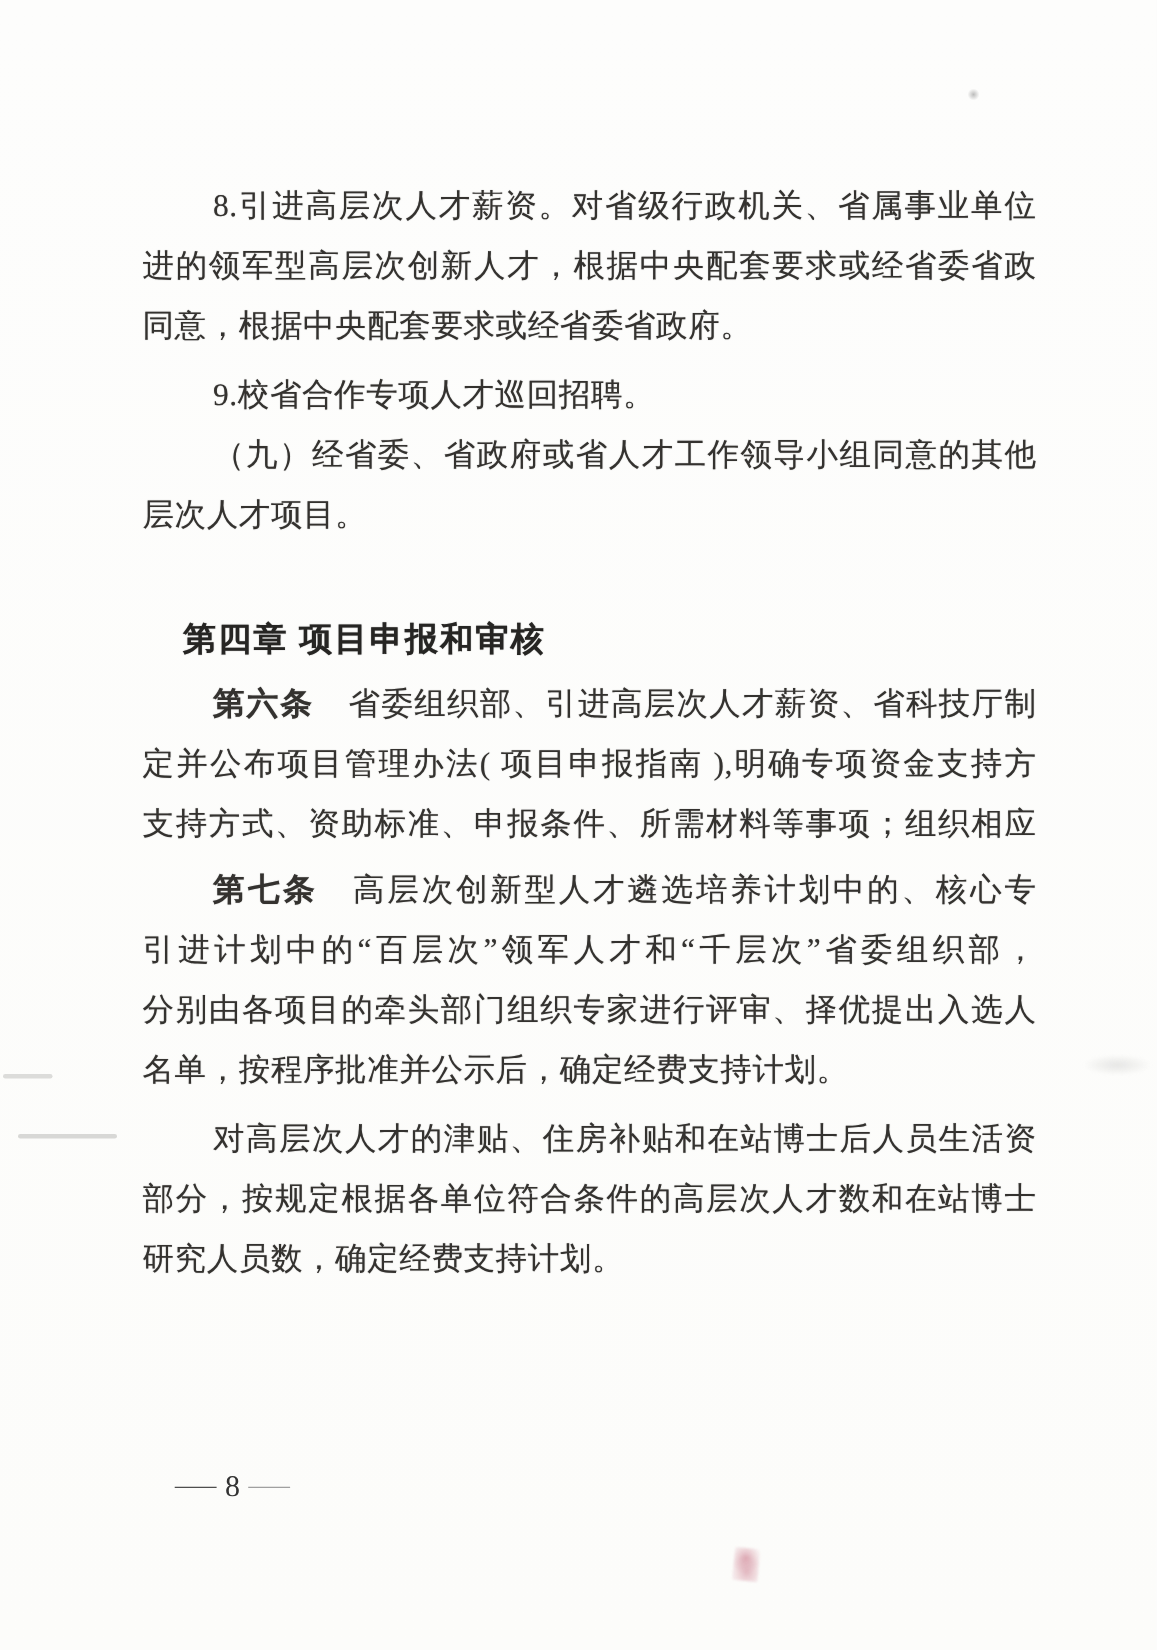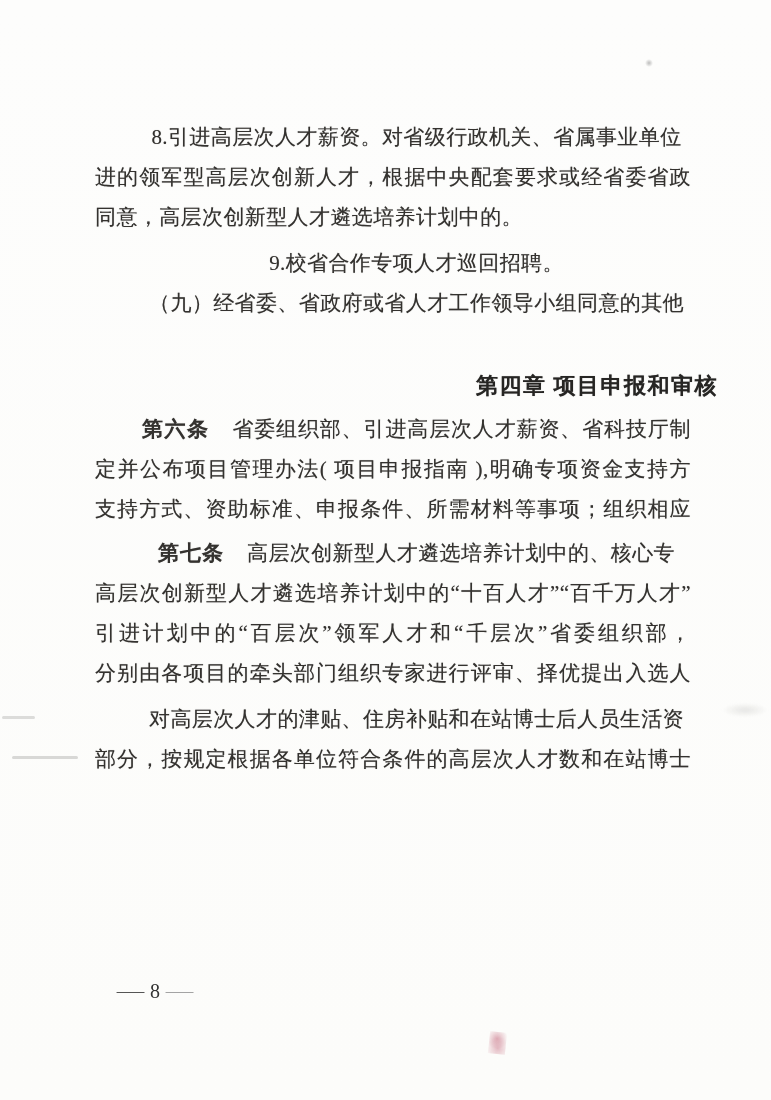--- a/index.html
+++ b/index.html
@@ -31,30 +31,30 @@
     white-space: nowrap;
     color: #34322f;
     text-shadow: 0 0 0.7px rgba(70,70,70,0.55);
   }
   .line.fill {
     white-space: normal;
     text-align: justify;
     text-align-last: justify;
     overflow: hidden;
   }
-  .line.indent { text-indent: 47px; text-align: center; }
+  .line.indent { text-indent: 47px; }
   .lead { font-weight: 700; margin-right: 23px; letter-spacing: 1px; }
   #blocks-before .para:nth-child(2) { margin-top: 6px; }
   #blocks-after  .para:nth-child(2) { margin-top: 4px; }
   #blocks-after  .para:nth-child(3) { margin-top: 6px; }
   .heading {
     height: 40px; line-height: 40px;
     margin-top: 43px; margin-bottom: 3px;
     font-size: 22px; font-weight: 700;
-    text-align: right;
+    text-align: left;
     transform: translateX(27px);
     letter-spacing: 1.5px;
     color: #262523;
     text-shadow: 0 0 0.7px rgba(50,50,50,0.6);
   }
   .page-number {
     position: absolute;
     left: 121px; top: 975px;
     height: 32px;
     display: flex; align-items: center;
@@ -95,45 +95,47 @@
 </style>
 </head>
 <body>
 
 <div class="page">
   <div class="content">
     <div id="blocks-before">
         <div class="para">
           <div class="line fill indent"><span>8.引进高层次人才薪资。对省级行政机关、省属事业单位引</span></div>
           <div class="line fill"><span>进的领军型高层次创新人才，根据中央配套要求或经省委省政府</span></div>
-          <div class="line"><span>同意，高层次创新型人才遴选培养计划中的。</span></div>
+          <div class="line"><span>同意，根据中央配套要求或经省委省政府。</span></div>
         </div>
         <div class="para">
           <div class="line indent"><span>9.校省合作专项人才巡回招聘。</span></div>
         </div>
         <div class="para">
           <div class="line fill indent"><span>（九）经省委、省政府或省人才工作领导小组同意的其他高</span></div>
+          <div class="line"><span>层次人才项目。</span></div>
         </div>
       </div>
     <div class="heading">第四章 项目申报和审核</div>
     <div id="blocks-after">
         <div class="para">
           <div class="line fill indent"><b class="lead">第六条</b><span>省委组织部、引进高层次人才薪资、省科技厅制</span></div>
           <div class="line fill"><span>定并公布项目管理办法( 项目申报指南 ),明确专项资金支持方向、</span></div>
           <div class="line fill"><span>支持方式、资助标准、申报条件、所需材料等事项；组织相应人</span></div>
         </div>
         <div class="para">
           <div class="line fill indent"><b class="lead">第七条</b><span>高层次创新型人才遴选培养计划中的、核心专家，</span></div>
-          <div class="line fill"><span>高层次创新型人才遴选培养计划中的“十百人才”“百千万人才”</span></div>
           <div class="line fill"><span>引进计划中的“百层次”领军人才和“千层次”省委组织部，</span></div>
           <div class="line fill"><span>分别由各项目的牵头部门组织专家进行评审、择优提出入选人员</span></div>
+          <div class="line"><span>名单，按程序批准并公示后，确定经费支持计划。</span></div>
         </div>
         <div class="para">
           <div class="line fill indent"><span>对高层次人才的津贴、住房补贴和在站博士后人员生活资助</span></div>
           <div class="line fill"><span>部分，按规定根据各单位符合条件的高层次人才数和在站博士后</span></div>
+          <div class="line"><span>研究人员数，确定经费支持计划。</span></div>
         </div>
       </div>
   </div>
 
   <div class="page-number">
     <span class="pn-dash pn-left">—</span>
     <span class="pn-num">8</span>
     <span class="pn-dash pn-right">—</span>
   </div>
 

